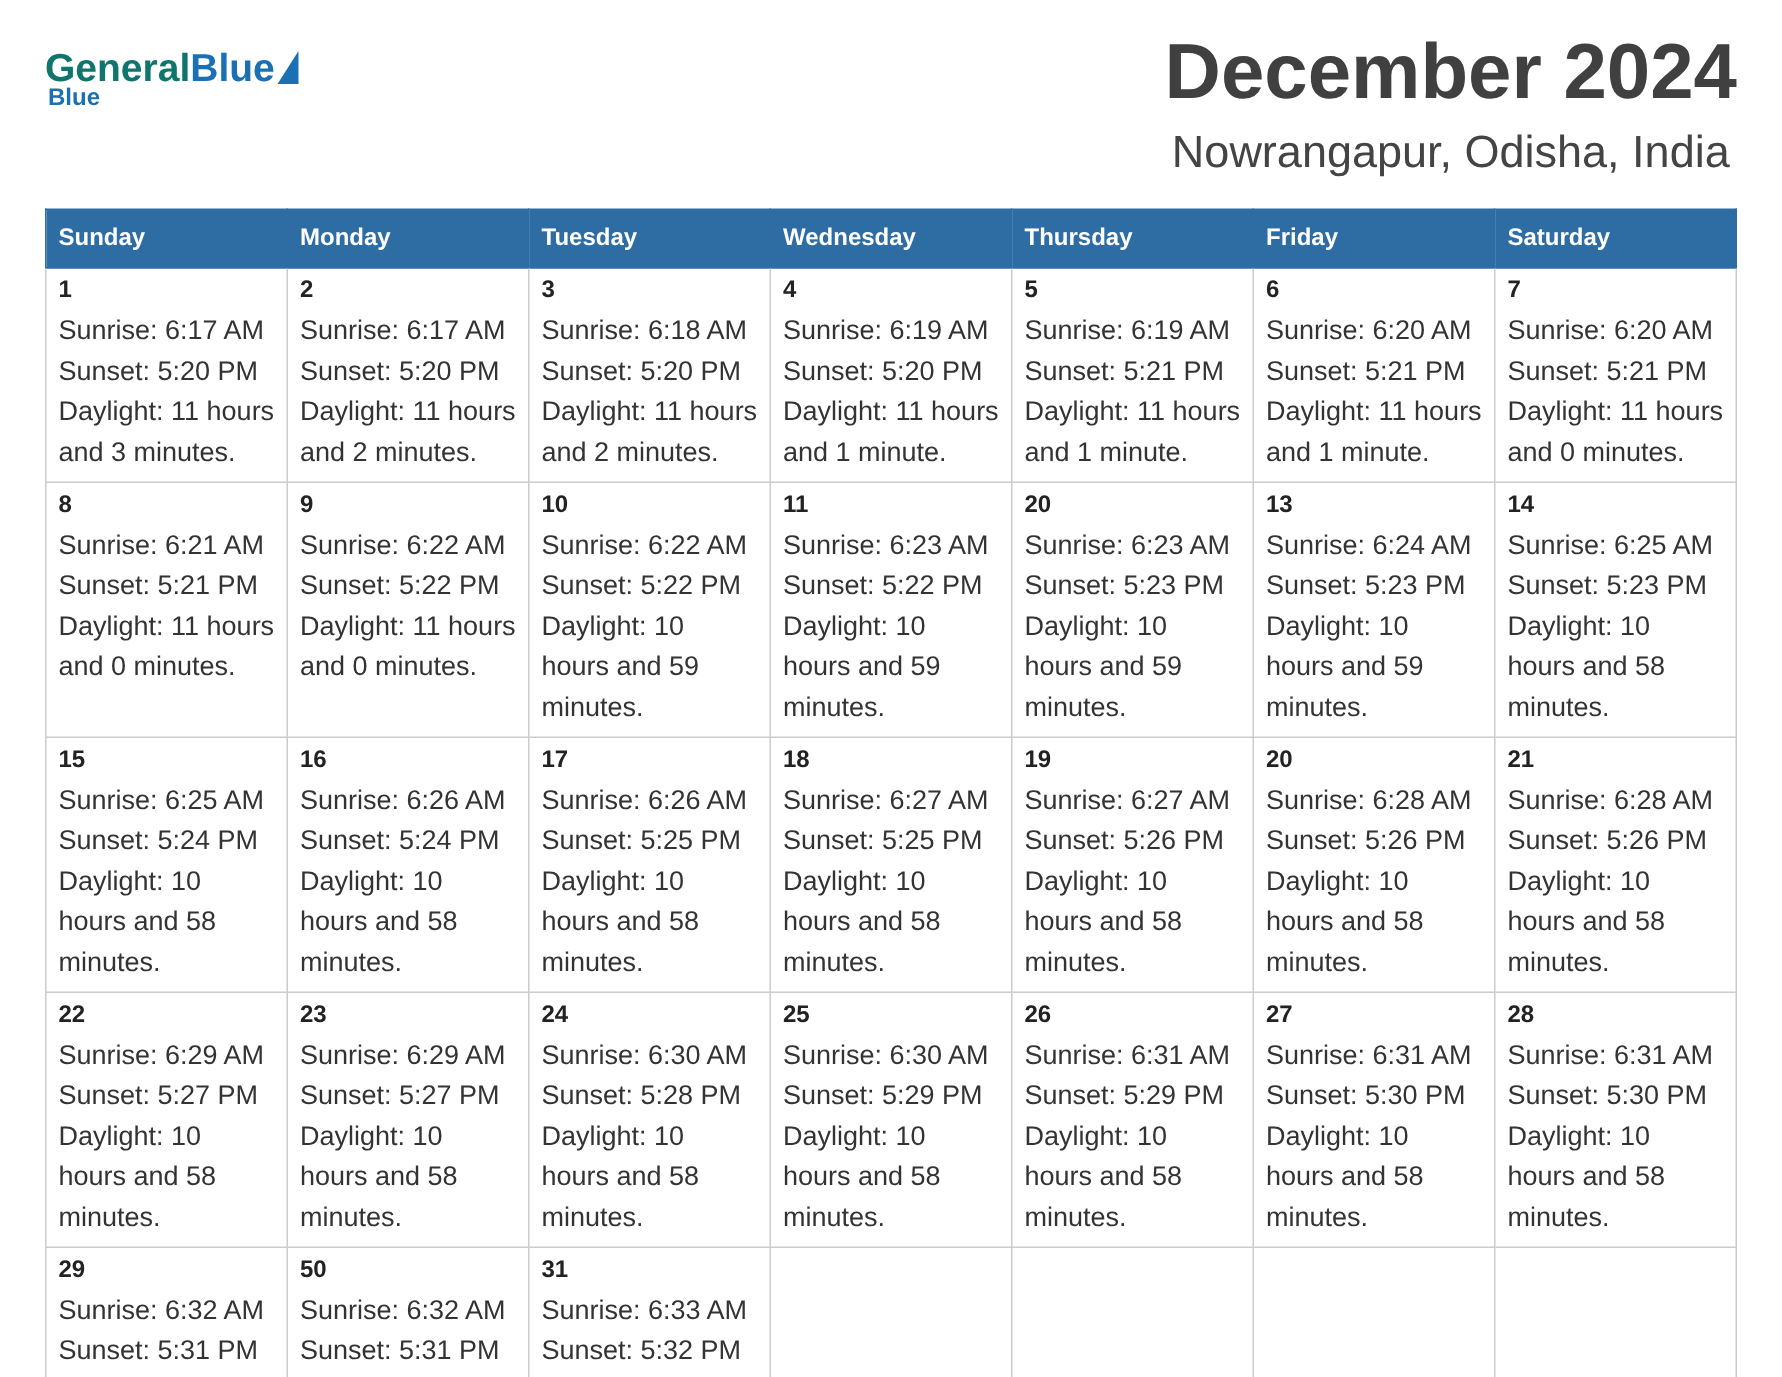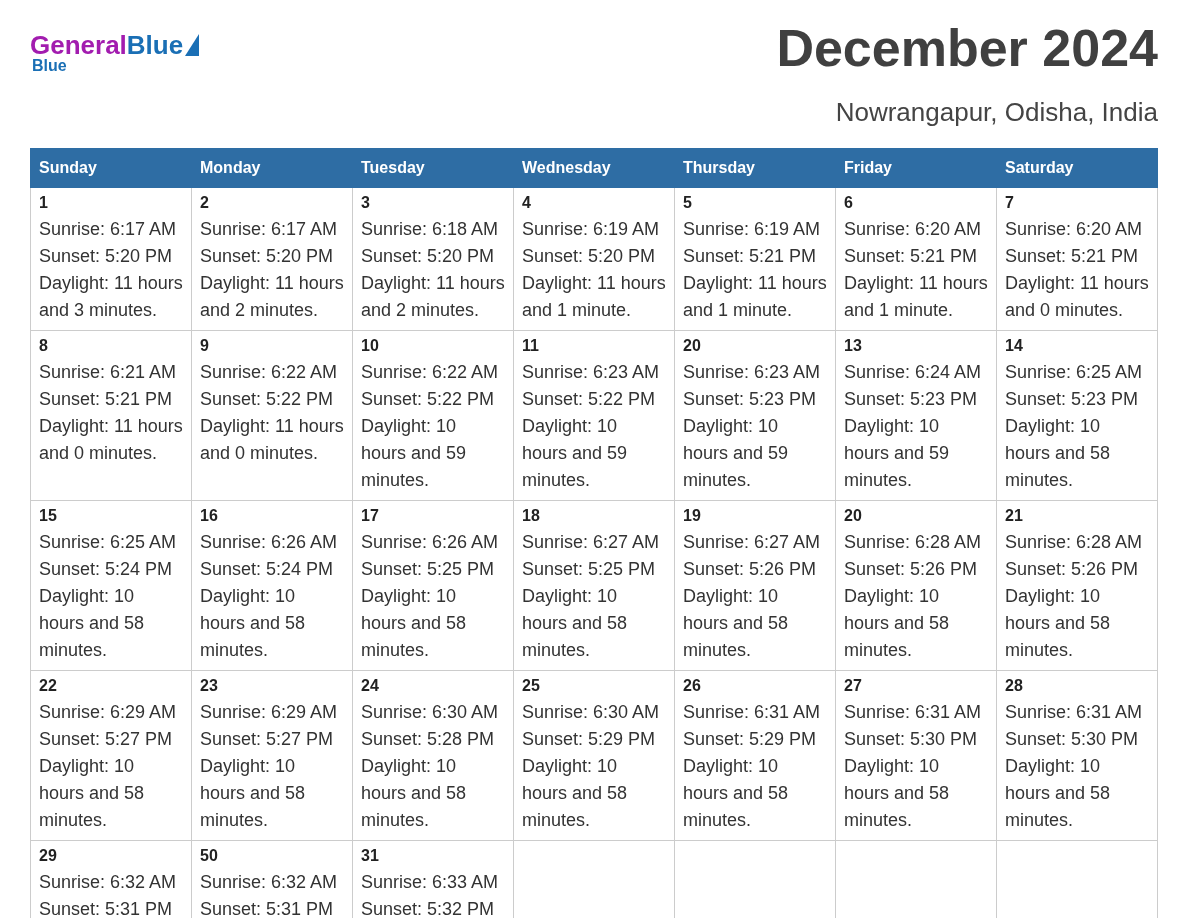--- a/index.html
+++ b/index.html
@@ -22,21 +22,21 @@
       align-items: flex-start;
       padding-top: 10px;
     }
     .logo-text {
       display: flex;
       align-items: center;
     }
     .logo-general {
       font-size: 26px;
       font-weight: bold;
-      color: #a21caf;
+      color: #0f766e;
     }
     .logo-blue-part {
       display: flex;
       align-items: center;
     }
     .logo-blue-text {
       font-size: 26px;
       font-weight: bold;
       color: #1a6fb5;
     }
@@ -58,23 +58,24 @@
     .title-section {
       text-align: right;
     }
     .month-year-title {
       font-size: 52px;
       font-weight: bold;
       color: #404040;
       line-height: 1.1;
     }
     .location-subtitle {
-      font-size: 26px;
+      font-size: 30px;
       color: #444;
-      margin-top: 20px;
+      margin-top: 8px;
+      text-align: center;
     }
     .calendar-table {
       width: 100%;
       border-collapse: collapse;
       border: 1px solid #f97316;
     }
     .calendar-table th {
       background-color: #2e6da4;
       color: #fff;
       font-size: 16px;

